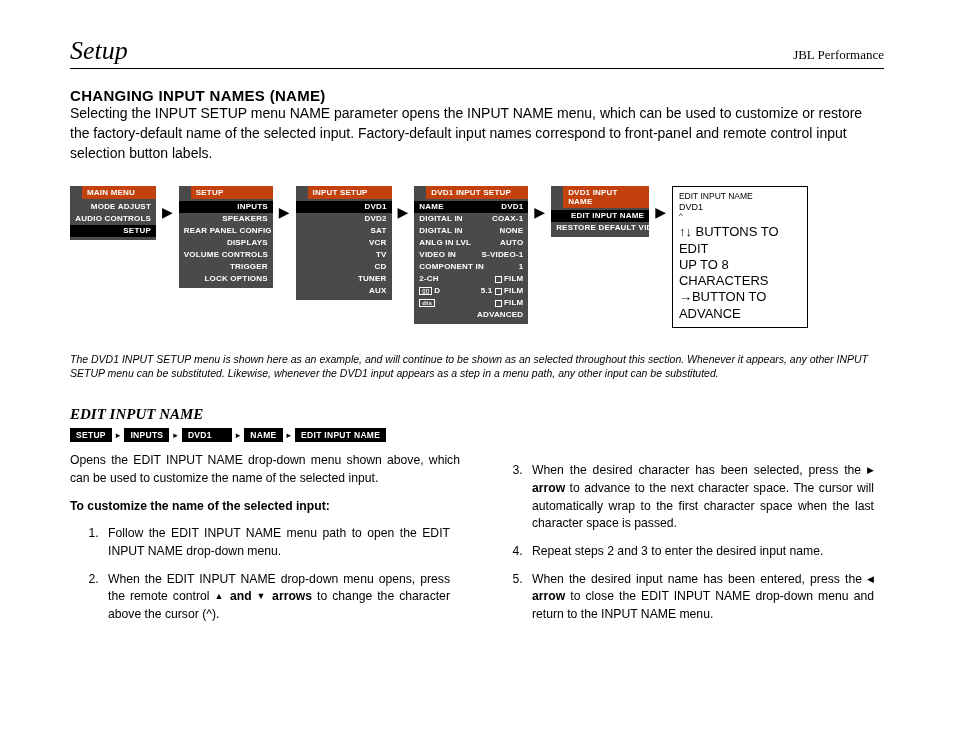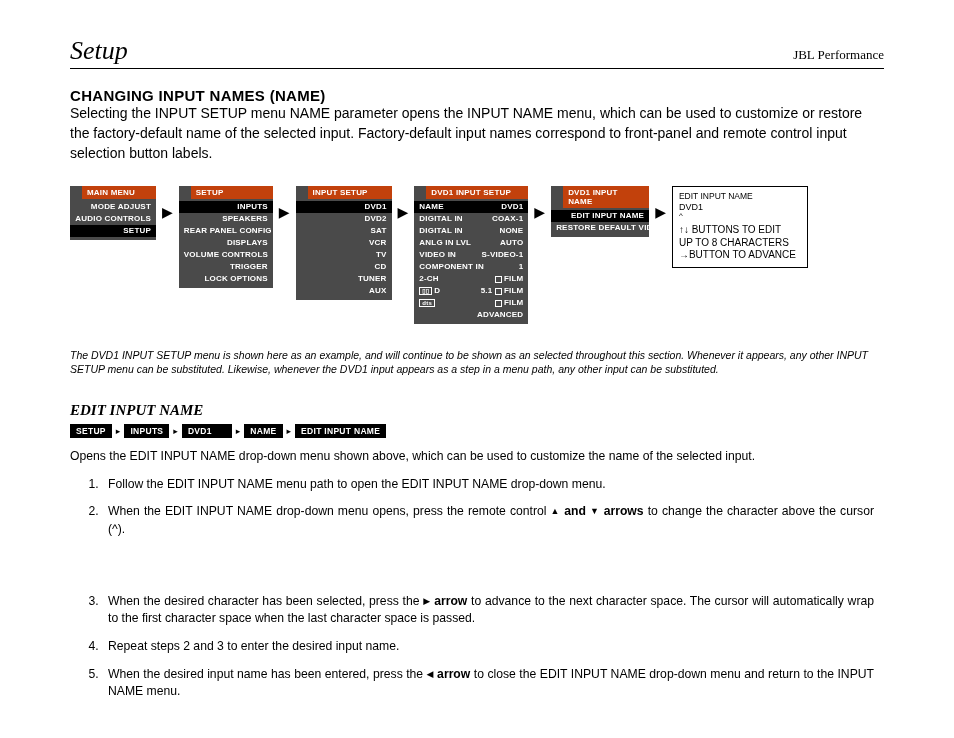--- a/index.html
+++ b/index.html
@@ -86,21 +86,21 @@
   .edit-box {
     border: 1px solid #000;
     font-size: 9px;
     padding: 4px 6px 5px 6px;
     line-height: 1.25;
     width: 122px;
   }
   .edit-box .eb-title { font-size: 8.5px; }
   .edit-box .eb-val { font-size: 9px; margin-top: 1px; }
   .edit-box .eb-caret { font-size: 8px; line-height: 0.6; }
-  .edit-box .eb-help { font-size: 10px; margin-top: 6px; }
+  .edit-box .eb-help { font-size: 13px; margin-top: 6px; }
   .caption {
     font-style: italic;
     font-size: 10.5px;
     line-height: 1.35;
     margin-top: 24px;
   }
   .subhead {
     font-family: Georgia, serif;
     font-style: italic;
     font-weight: 700;
@@ -124,21 +124,20 @@
     letter-spacing: 0.3px;
   }
   .crumb-arrow {
     font-size: 9px;
   }
   .cols {
     display: flex;
     gap: 34px;
     font-size: 12.2px;
     line-height: 1.45;
-    flex-direction: column;
   }
   .col { flex: 1; }
   .col p { margin: 0 0 10px 0; text-align: justify; }
   .col .bold { font-weight: 700; }
   ol.steps { margin: 10px; padding-left: 22px; }
   ol.steps li { margin-bottom: 10px; padding-left: 6px; text-align: justify; }
   .footer-rule {
     position: absolute;
     left: 70px; right: 70px;
     bottom: 56px;
@@ -285,20 +284,21 @@
     <span class="crumb" style="padding-right:20px">DVD1</span>
     <span class="crumb-arrow">▸</span>
     <span class="crumb">NAME</span>
     <span class="crumb-arrow">▸</span>
     <span class="crumb">EDIT INPUT NAME</span>
   </div>
 
   <div class="cols">
     <div class="col">
       <p>Opens the EDIT INPUT NAME drop-down menu shown above, which can be used to customize the name of the selected input.</p>
+      <p class="bold">To customize the name of the selected input:</p>
       <ol class="steps">
         <li>Follow the EDIT INPUT NAME menu path to open the EDIT INPUT NAME drop-down menu.</li>
         <li>
           <span>When the EDIT INPUT NAME drop-down menu opens, press the remote control </span><span class="tri">▲</span><b> and </b><span class="tri">▼</span><b> arrows</b><span> to change the character above the cursor (^).</span>
         </li>
       </ol>
     </div>
     <div class="col">
       <ol class="steps" start="3">
         <li>

